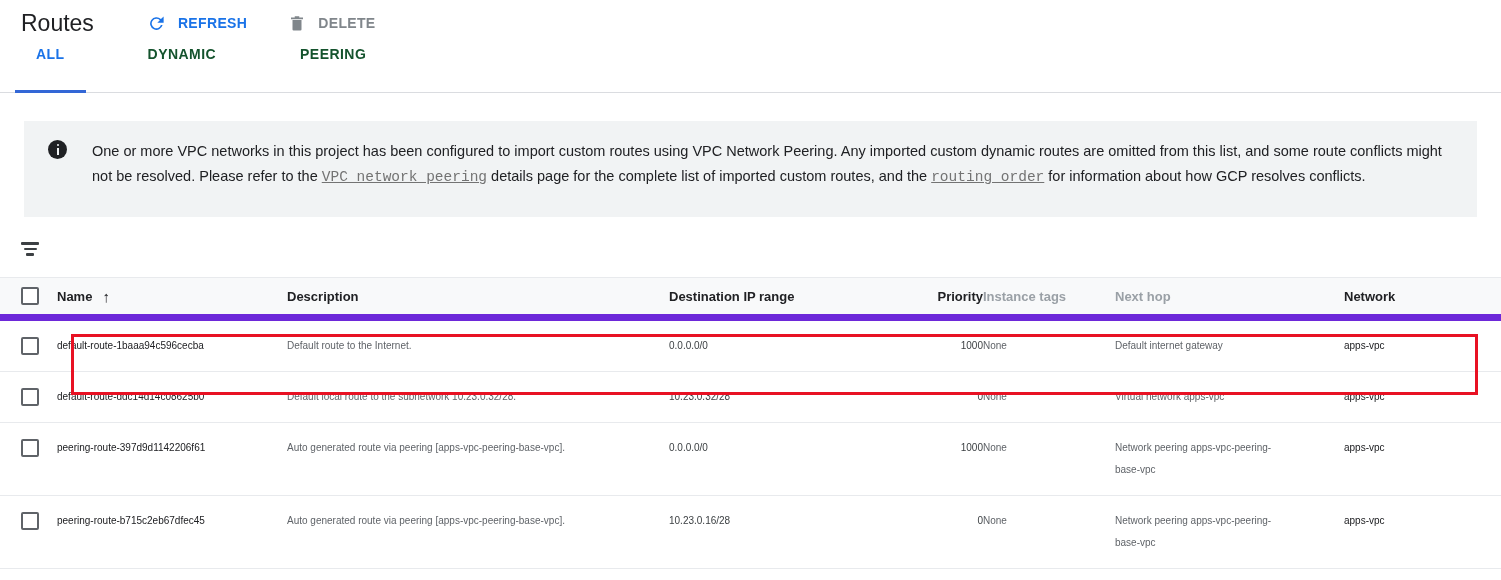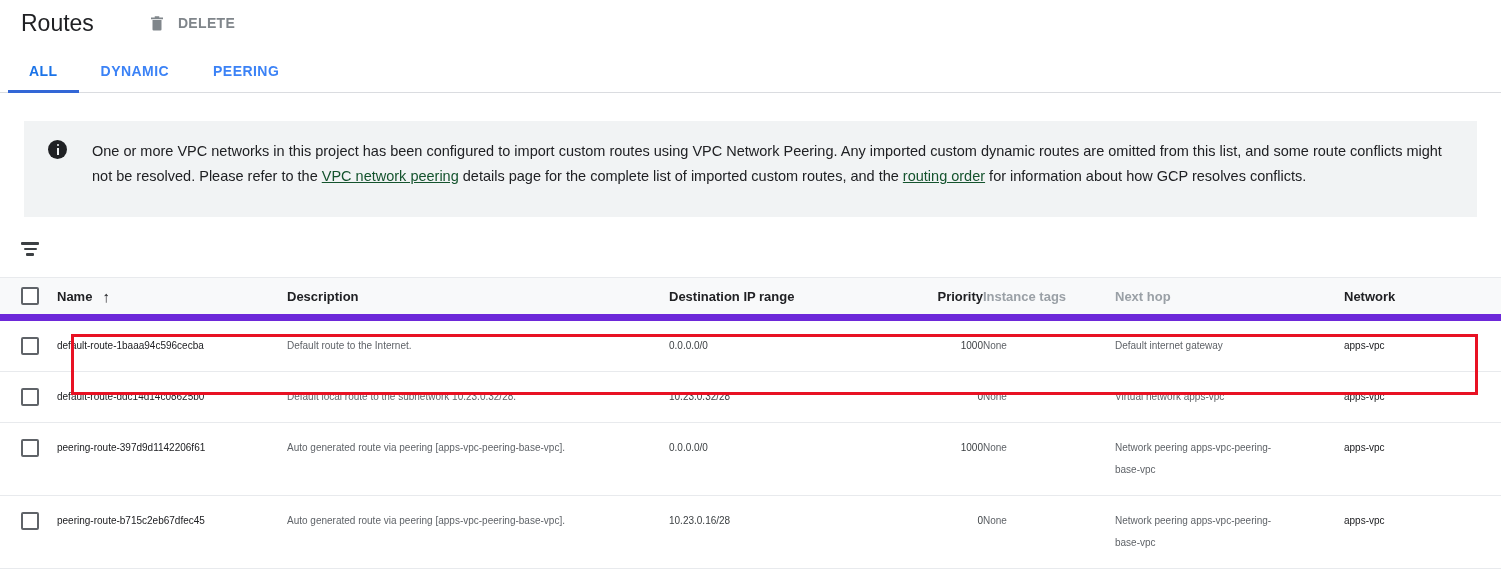--- a/index.html
+++ b/index.html
@@ -74,30 +74,30 @@
     position: absolute;
     background: #ffffff;
   }
   .icon-plus-square::before { left: 3px; right: 3px; top: 7.5px; height: 2px; }
   .icon-plus-square::after  { top: 3px; bottom: 3px; left: 7.5px; width: 2px; }
 
   
   .tabs {
     height: 47px;
     display: flex;
-    align-items: flex-end;
     border-bottom: 1px solid #dadce0;
-    padding-left: 8px;
-    box-sizing: border-box;
+    padding-left: 15px;
+    box-sizing: border-box;
+    gap: 40px;
   }
   .tab {
     font-size: 14px;
     font-weight: bold;
     letter-spacing: .45px;
-    color: #3b82f6;
+    color: #14532d;
     padding: 0 22px 13px 22px;
     cursor: pointer;
     position: relative;
     white-space: nowrap;
   }
   .tab:first-child { padding-left: 21px; padding-right: 21px; }
   .tab.active { color: #1a73e8; }
   .tab.active::after {
     content: "";
     position: absolute;
@@ -143,22 +143,23 @@
     width: 2px; height: 7px;
     background: #f1f3f4;
   }
   .banner-text {
     font-size: 14.5px;
     line-height: 25px;
     color: #202124;
     max-width: 1385px;
   }
   .banner-text a {
-    color: #14532d;
+    color: #737373;
     text-decoration: underline;
+    font-family: Liberation Mono, monospace;
   }
 
   
   .filter-row {
     height: 56px;
     display: flex;
     align-items: center;
     padding-left: 21px;
     box-sizing: border-box;
     margin-top: 4px;
@@ -281,20 +282,28 @@
   }
   .table-wrap { position: relative; }
 </style>
 </head>
 <body>
 
 <div class="toolbar">
   <div class="page-title">Routes</div>
 
 
+  <button class="tb-btn">
+    <span class="tb-icon">
+      <svg width="19" height="19" viewBox="0 0 24 24" aria-hidden="true">
+        <path d="M17.6 6.4A8 8 0 1 0 19.7 14h-2.1a6 6 0 1 1-1.4-6.2L13 11h8V3l-3.4 3.4z" fill="#1a73e8"></path>
+      </svg>
+    </span>
+    <span class="tb-label">REFRESH</span>
+  </button>
 
   <button class="tb-btn disabled">
     <span class="tb-icon">
       <svg width="18" height="18" viewBox="0 0 24 24" aria-hidden="true">
         <path d="M9 3h6v1.5h5V7H4V4.5h5V3zM6 8h12v12.5a1.5 1.5 0 0 1-1.5 1.5h-9A1.5 1.5 0 0 1 6 20.5V8z" fill="#80868b"></path>
       </svg>
     </span>
     <span class="tb-label">DELETE</span>
   </button>
 </div>

